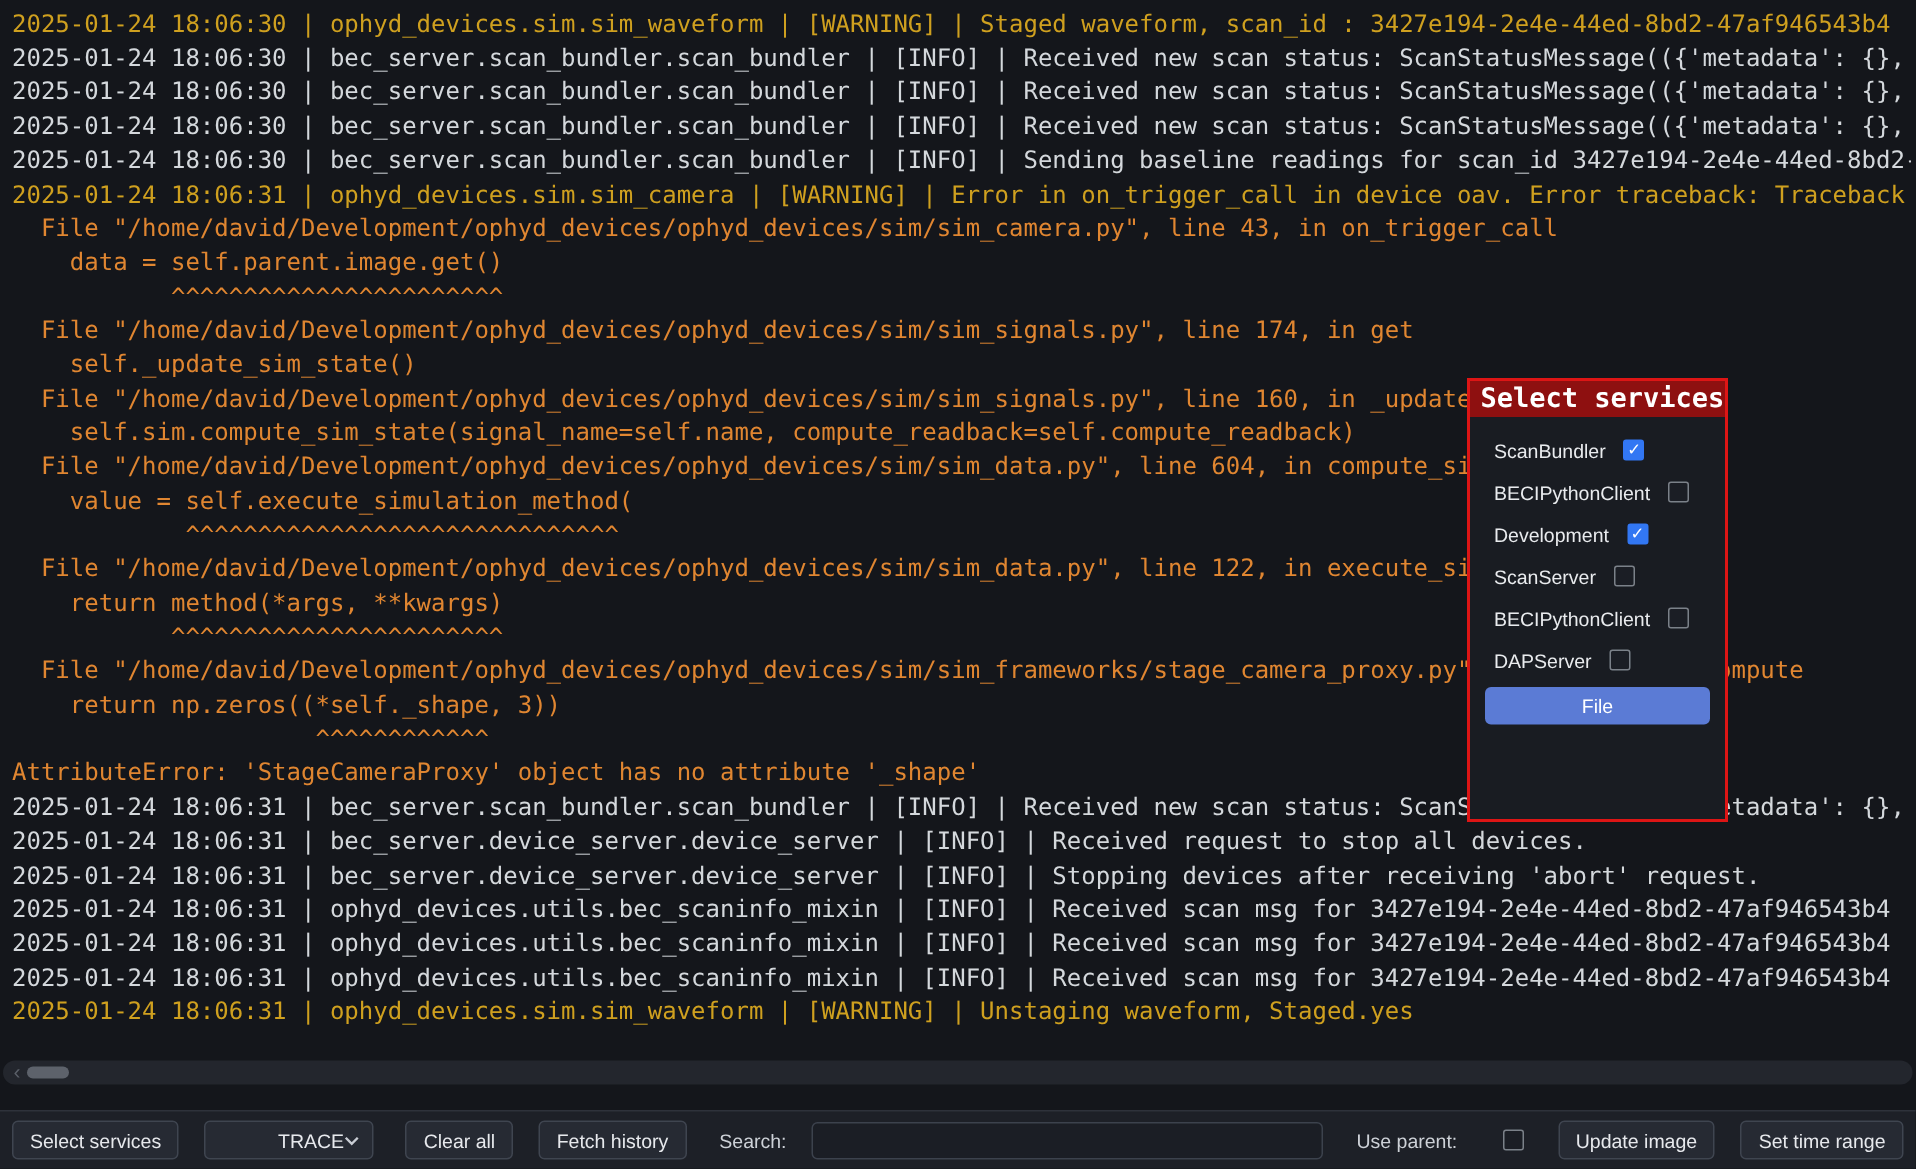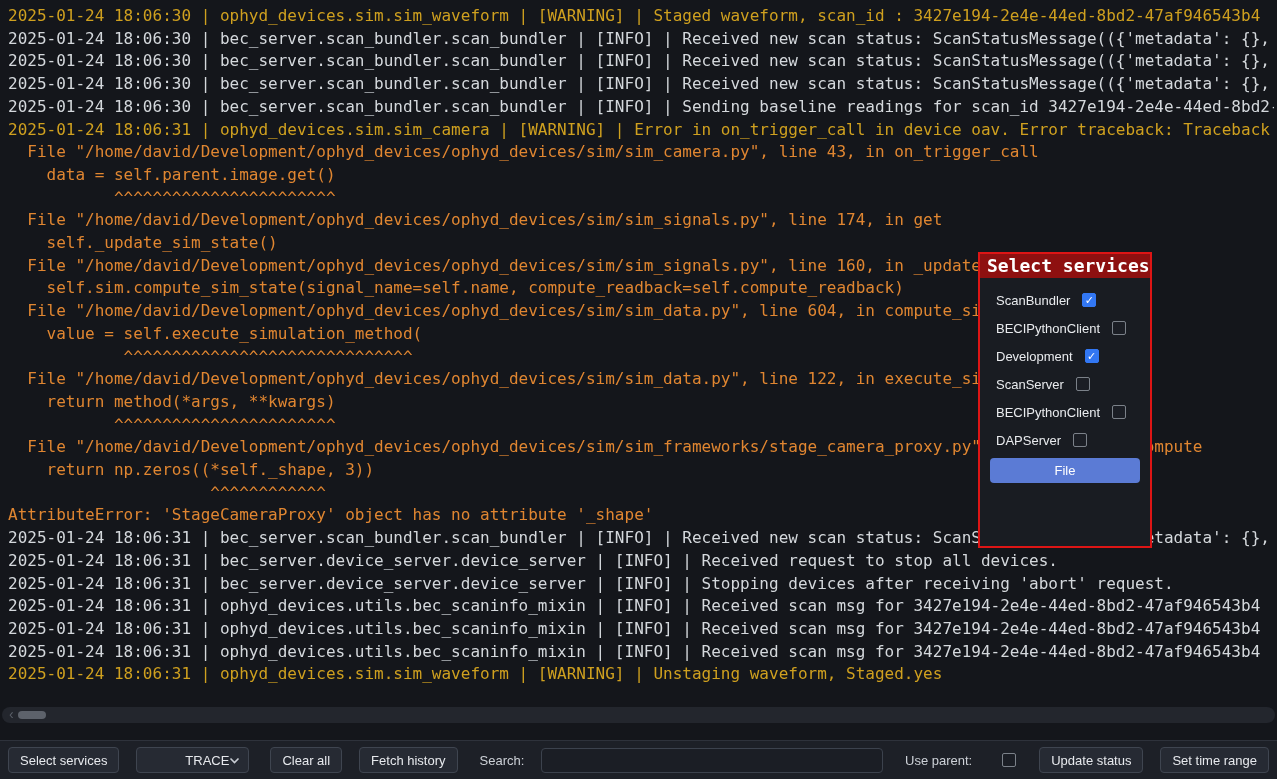--- a/index.html
+++ b/index.html
@@ -108,15 +108,15 @@
           <path d="M1.5 1.5 L5.5 5.5 L9.5 1.5" stroke="#c9cdd4" stroke-width="1.6" fill="none"></path>
         </svg>
     </span>
   </div>
   <button class="btn" style="margin-left:4px;">Clear all</button>
   <button class="btn">Fetch history</button>
   <span class="label" style="margin-left:5px;">Search:</span>
   <input class="search-input" type="text" value="" style="">
   <span class="label" style="margin-left:5px;">Use parent:</span>
   <span class="checkbox" style="margin-left:13px;"></span>
-  <button class="btn" style="margin-left:6px;">Update status</button>
+  <button class="btn" style="margin-left:6px;">Update image</button>
   <button class="btn">Set time range</button>
 </div>
 
 </body></html>

